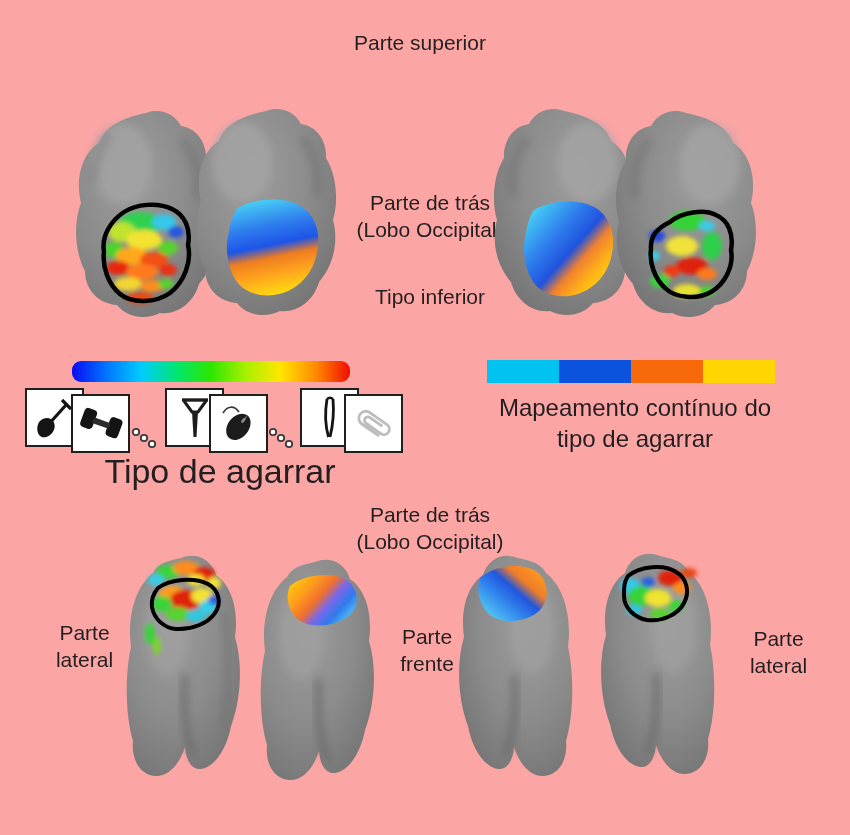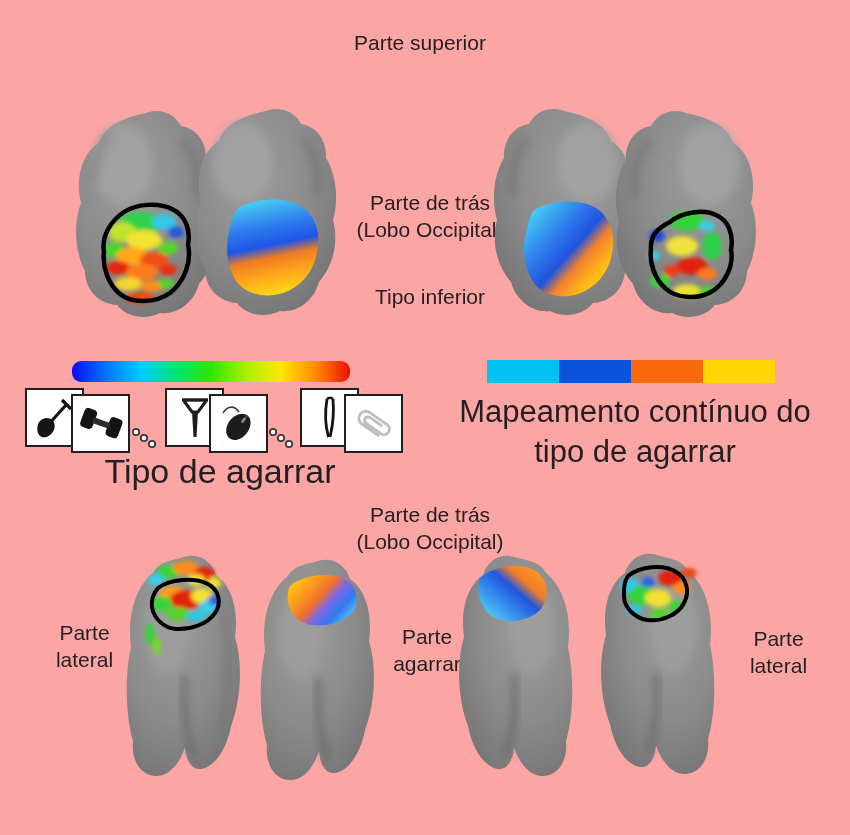--- a/index.html
+++ b/index.html
@@ -1,20 +1,20 @@
 <!DOCTYPE html>
 <html><head>
 <meta charset="utf-8">
 <style>
   html,body{margin:0;padding:0;background:#fff}
   .fig{position:relative;width:850px;height:835px;background:#fca5a5;
        font-family:"Liberation Sans",sans-serif;color:#231f20;overflow:hidden}
   .lbl{position:absolute;text-align:center;line-height:1.28;font-size:21px;font-weight:400}
   .cap-left{position:absolute;text-align:center;font-size:34px;font-weight:400}
-  .cap-right{position:absolute;text-align:center;font-size:31px;line-height:1.3;font-weight:400}
+  .cap-right{position:absolute;text-align:center;font-size:24px;line-height:1.3;font-weight:400}
   .brain{position:absolute}
   .bar{position:absolute}
   .ibox{position:absolute;width:59px;height:59px;background:#fff;border:2.5px solid #1f1f1f;
         box-sizing:border-box;display:flex;align-items:center;justify-content:center}
   .front{z-index:3}
   .back{z-index:2}
   .dots{position:absolute;z-index:1}
 </style>
 </head>
 <body>
@@ -96,21 +96,21 @@
     <div>(Lobo Occipital)</div>
   </div>
 
   <div class="lbl" style="left:22px;top:620px;width:125px">
     <div>Parte</div>
     <div>lateral</div>
   </div>
 
   <div class="lbl" style="left:367px;top:624px;width:120px">
     <div>Parte</div>
-    <div>agarrar</div>
+    <div>frente</div>
   </div>
 
   <div class="lbl" style="left:716px;top:626px;width:125px">
     <div>Parte</div>
     <div>lateral</div>
   </div>
 
 
   <svg class="brain" style="left:70px;top:106px" width="150" height="215" viewBox="0 0 150 215">
     <path fill="url(#gGray)" d="M76 7 C90 2 104 7 111 20 C126 22 137 36 136 54 C146 70 149 96 143 116 C149 138 143 162 129 178 C124 196 108 209 90 207 C76 214 57 212 47 199 C29 198 15 184 15 165 C5 147 3 117 11 97 C5 73 12 47 29 37 C35 19 56 11 76 7 Z"></path>

